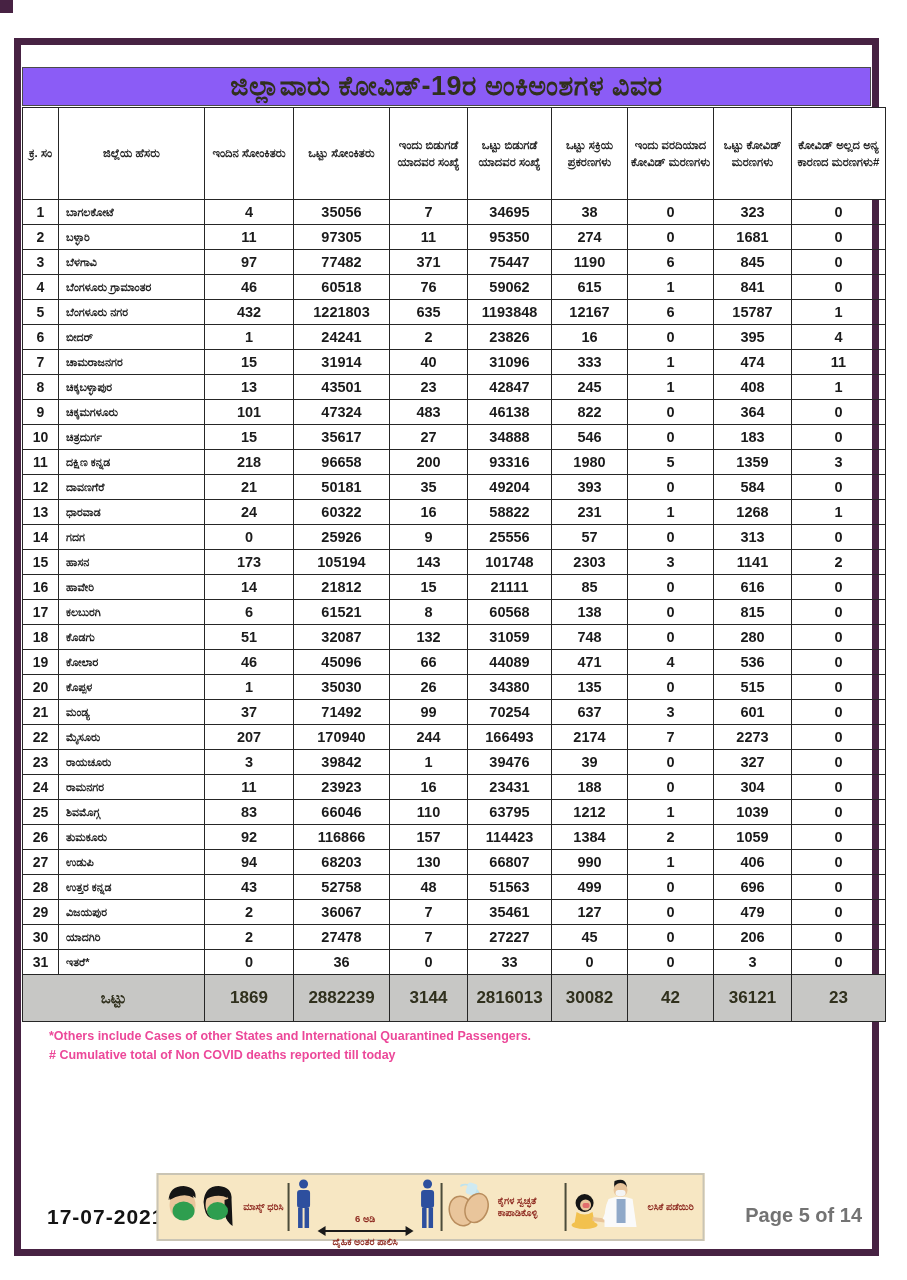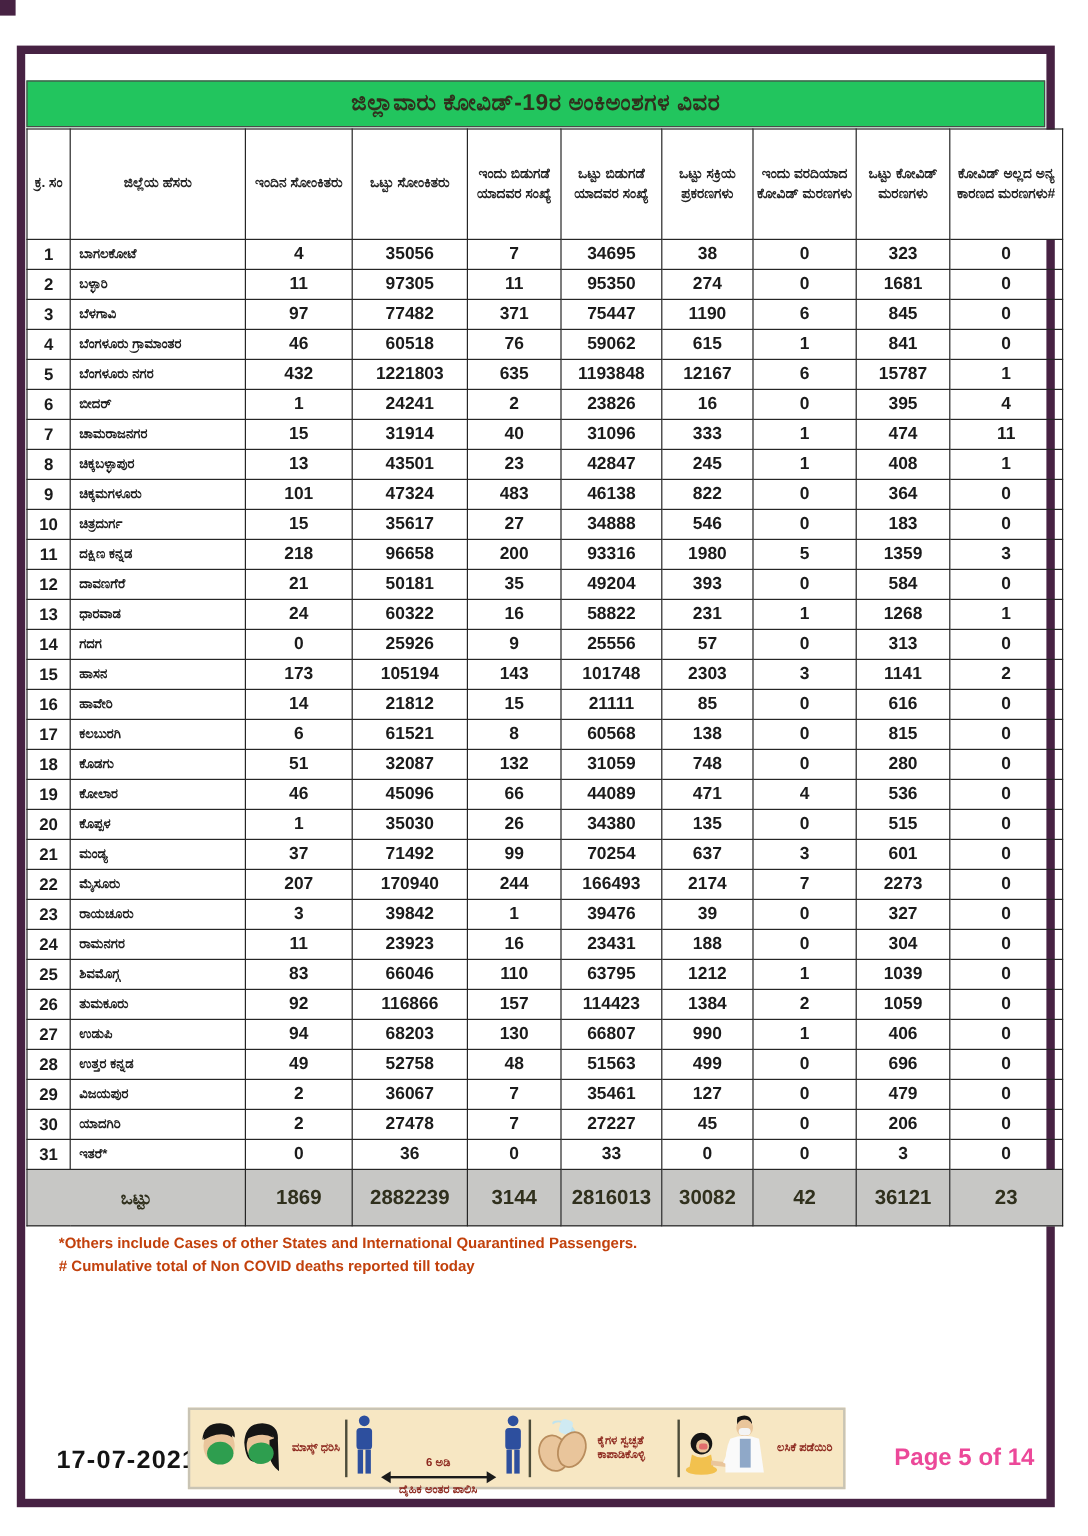--- a/index.html
+++ b/index.html
@@ -1,31 +1,31 @@
 <!DOCTYPE html>
 <html><head>
 <meta charset="utf-8">
 <style>
   html,body{margin:0;padding:0;background:#fff;}
   body{width:907px;height:1280px;position:relative;font-family:"Liberation Sans",sans-serif;color:#111;overflow:hidden;}
   .corner-square{position:absolute;left:0;top:0;width:13px;height:13px;background:#472243;}
   .frame{position:absolute;left:14px;top:38px;width:865px;height:1218px;border:7px solid #472243;background:#fff;box-sizing:border-box;}
-  .title-bar{margin:22px 1px 0 1px;height:37px;background:#22c55e;border:1px solid #4a4a4a;display:flex;align-items:center;justify-content:center;font-size:19px;font-weight:bold;color:#30301d;letter-spacing:.5px;}
+  .title-bar{margin:22px 1px 0 1px;height:37px;background:#8b5cf6;border:1px solid #4a4a4a;display:flex;align-items:center;justify-content:center;font-size:27px;font-weight:bold;color:#30301d;letter-spacing:.5px;}
   table.stats{border-collapse:collapse;table-layout:fixed;width:863px;margin:1px auto 0 1px;padding-left:24px;}
   table.stats th,table.stats td{border:1.6px solid #262626;text-align:center;vertical-align:middle;box-sizing:border-box;}
   table.stats th{font-size:11.5px;font-weight:bold;color:#222;line-height:1.4;padding:6px 1px;height:92px;background:#fff;}
   table.stats tbody td{height:25px;font-size:14.5px;font-weight:700;color:#1b1b1b;padding:1px 2px;}
   table.stats tbody td.name{text-align:left;padding-left:7px;font-size:11px;font-weight:600;}
   table.stats tbody td.sl{font-size:14px;}
   tfoot td{background:#c7c7c5;height:47px;font-size:17px;font-weight:bold;color:#30301d;}
   tfoot td.total-label{font-size:15px;}
-  .footnotes{margin:5px 0 0 28px;font-size:12.5px;font-weight:600;color:#c2410c;line-height:1.5;}
+  .footnotes{margin:5px 0 0 28px;font-size:12.5px;font-weight:600;color:#ec4899;line-height:1.5;}
   .footer{position:absolute;left:0;right:0;bottom:6px;height:72px;}
   .date-text{position:absolute;left:26px;bottom:14px;font-size:21px;color:#141414;font-weight:600;letter-spacing:1px;}
-  .page-indicator{position:absolute;right:10px;bottom:16px;font-size:20px;color:#ec4899;font-weight:bold;}
+  .page-indicator{position:absolute;right:10px;bottom:16px;font-size:20px;color:#737373;font-weight:bold;}
   .banner{position:absolute;left:50%;transform:translateX(-53%);bottom:2px;width:548px;height:68px;background:#f7e7c3;border:2px solid #c9c4b4;display:flex;align-items:center;justify-content:space-around;box-sizing:border-box;padding:0 6px;}
   .seg{display:flex;align-items:center;gap:5px;height:100%;}
   .seg-label{font-size:9.5px;font-weight:bold;color:#8e2a20;line-height:1.25;max-width:62px;}
   .divider{width:2px;height:48px;background:#4c4c3a;}
   .dist-mid{display:flex;flex-direction:column;align-items:center;justify-content:center;margin-top:48px;}
   .dist-top{font-size:9.5px;font-weight:bold;color:#8e2a20;margin-bottom:1px;}
   .arrow{position:relative;width:96px;height:10px;}
   .arrow .shaft{position:absolute;left:6px;right:6px;top:4px;height:2px;background:#1a1a1a;}
   .arrow .head-l{position:absolute;left:0;top:0;width:0;height:0;border-top:5px solid transparent;border-bottom:5px solid transparent;border-right:8px solid #1a1a1a;}
   .arrow .head-r{position:absolute;right:0;top:0;width:0;height:0;border-top:5px solid transparent;border-bottom:5px solid transparent;border-left:8px solid #1a1a1a;}
@@ -387,21 +387,21 @@
           <td>130</td>
           <td>66807</td>
           <td>990</td>
           <td>1</td>
           <td>406</td>
           <td>0</td>
         </tr>
         <tr>
           <td class="sl">28</td>
           <td class="name">ಉತ್ತರ ಕನ್ನಡ</td>
-          <td>49</td>
+          <td>43</td>
           <td>52758</td>
           <td>48</td>
           <td>51563</td>
           <td>499</td>
           <td>0</td>
           <td>696</td>
           <td>0</td>
         </tr>
         <tr>
           <td class="sl">29</td>

